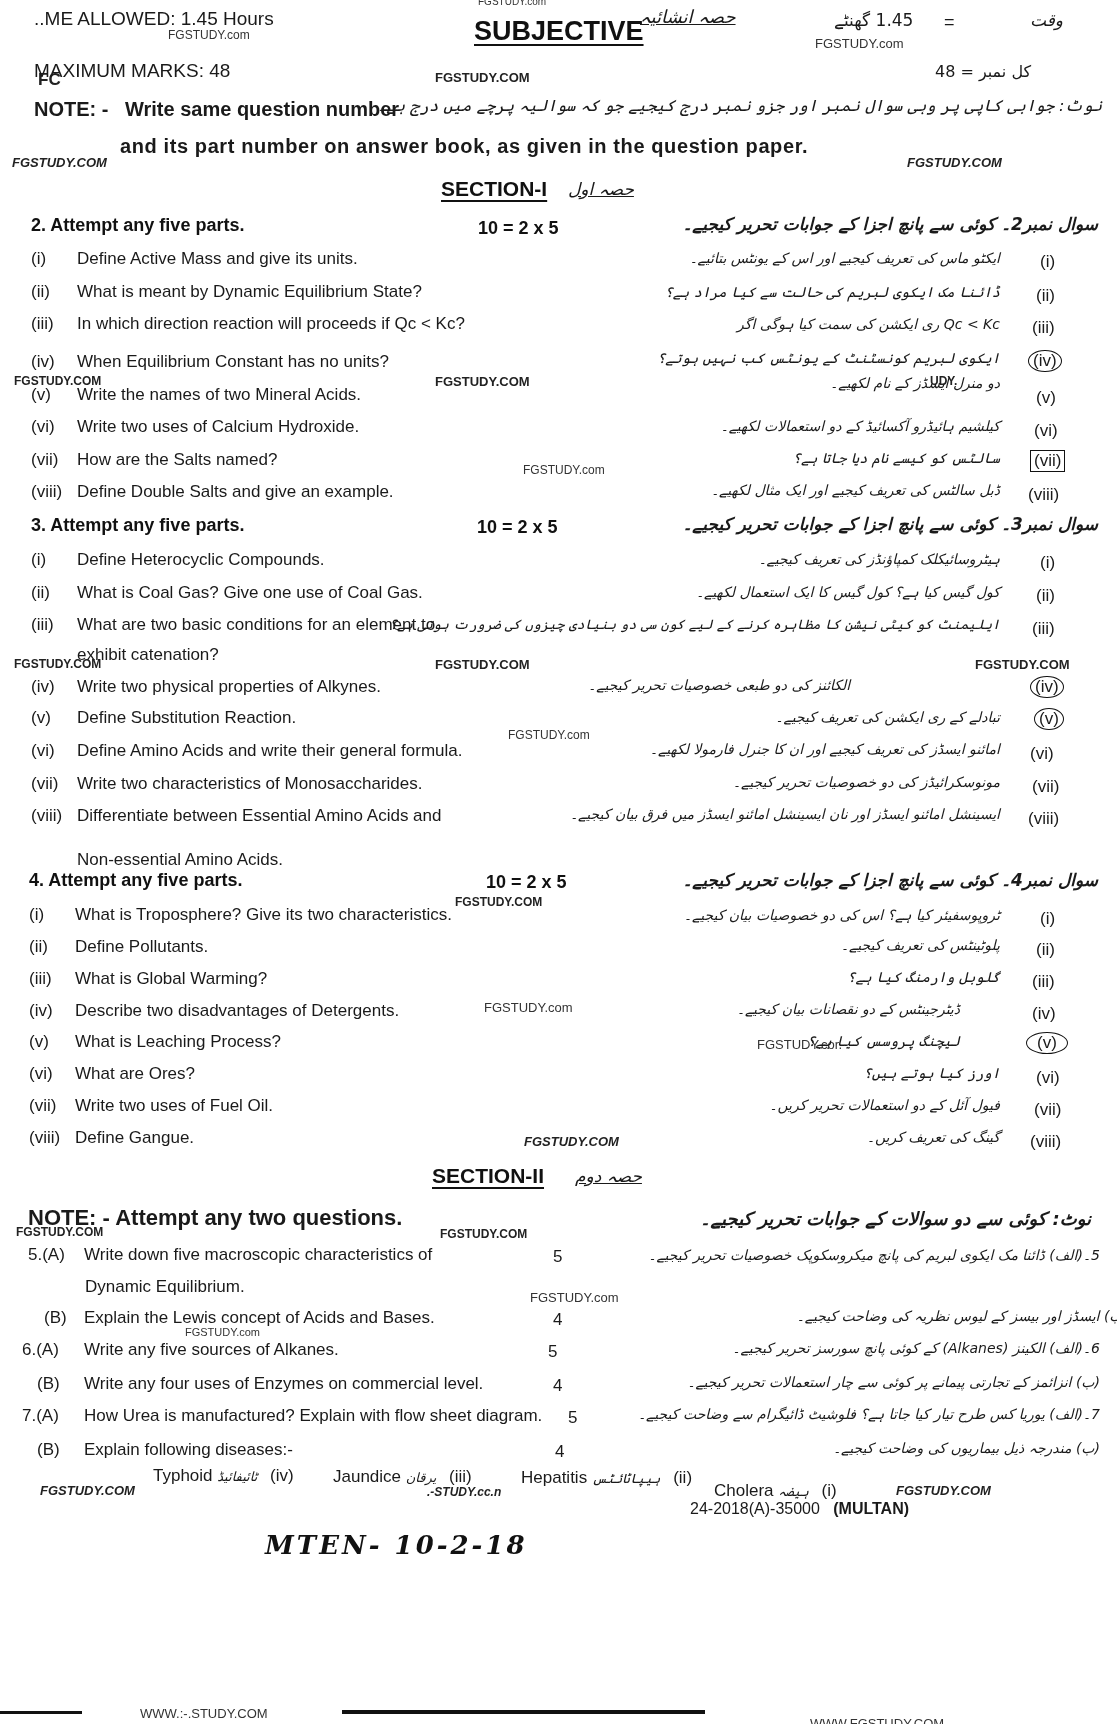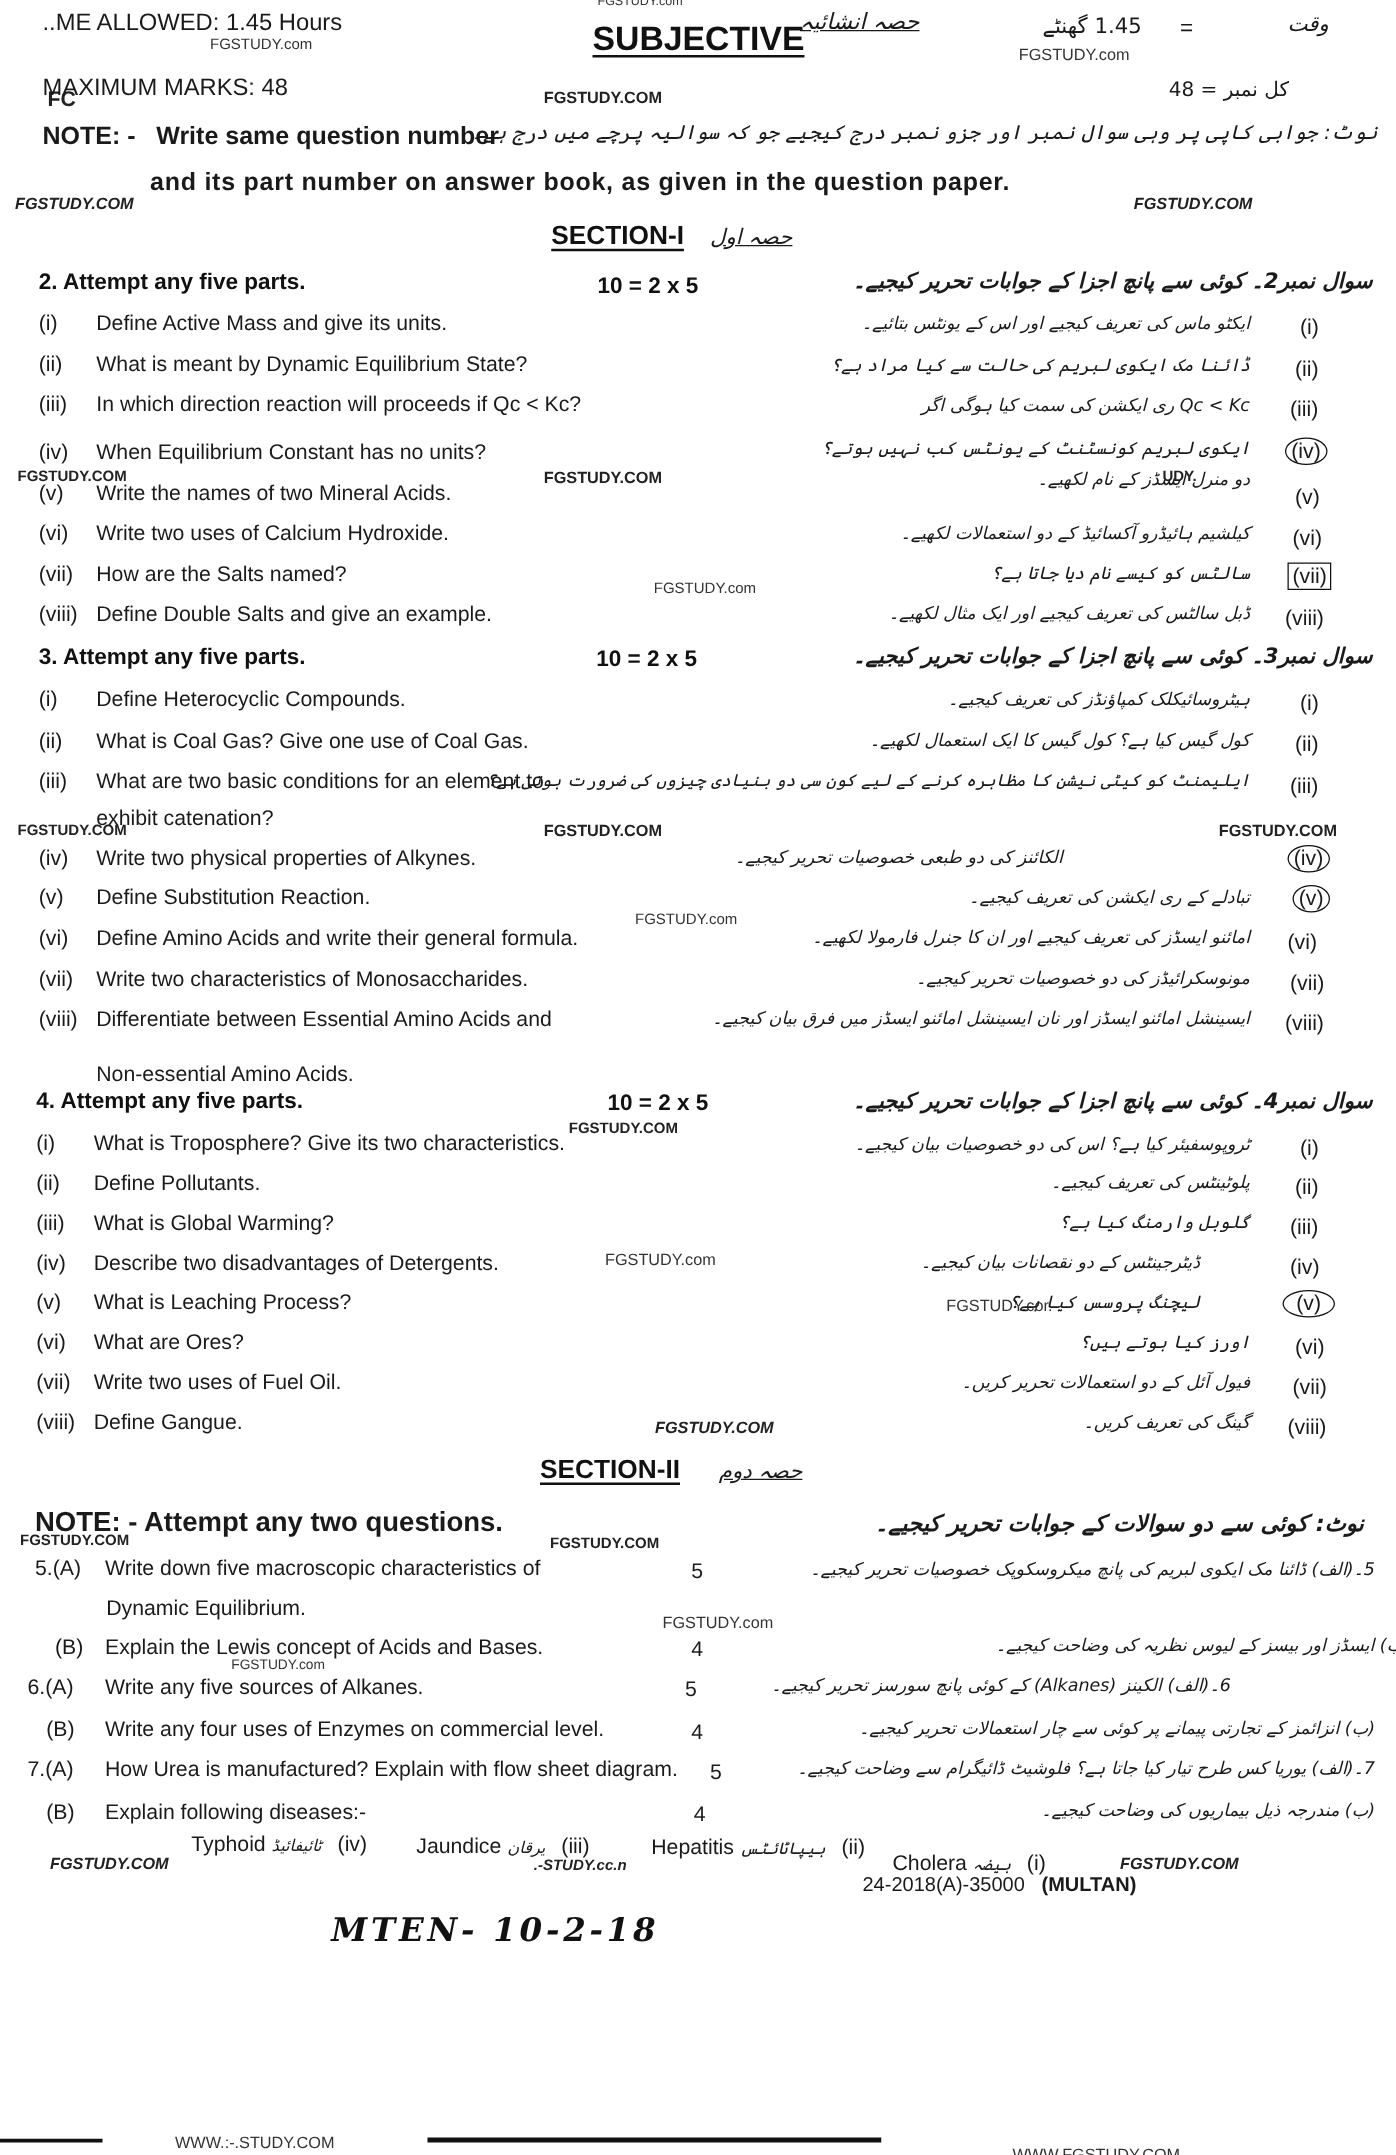--- a/index.html
+++ b/index.html
@@ -179,21 +179,21 @@
   <div class="abs ur" style="left:640px;top:1247px;width:460px;text-align:right;">5۔(الف) ڈائنا مک ایکوی لبریم کی پانچ میکروسکوپک خصوصیات تحریر کیجیے۔</div>
   <div class="abs wm" style="left:530px;top:1290px;font-size:13px;">FGSTUDY.com</div>
 
   <div class="abs en" style="left:44px;top:1308px;"><span style="display:inline-block;width:40px;">(B)</span><span>Explain the Lewis concept of Acids and Bases.</span></div>
   <div class="abs en" style="left:553px;top:1310px;">4</div>
   <div class="abs ur" style="left:668px;top:1308px;width:460px;text-align:right;">(ب) ایسڈز اور بیسز کے لیوس نظریہ کی وضاحت کیجیے۔</div>
   <div class="abs wm" style="left:185px;top:1326px;font-size:11px;">FGSTUDY.com</div>
 
   <div class="abs en" style="left:22px;top:1340px;"><span style="display:inline-block;width:62px;">6.(A)</span><span>Write any five sources of Alkanes.</span></div>
   <div class="abs en" style="left:548px;top:1342px;">5</div>
-  <div class="abs ur" style="left:617px;top:1340px;width:460px;text-align:left;font-style:italic;">6۔(الف) الکینز (Alkanes) کے کوئی پانچ سورسز تحریر کیجیے۔</div>
+  <div class="abs ur" style="left:640px;top:1340px;width:460px;text-align:right;font-style:italic;">6۔(الف) الکینز (Alkanes) کے کوئی پانچ سورسز تحریر کیجیے۔</div>
 
   <div class="abs en" style="left:37px;top:1374px;"><span style="display:inline-block;width:47px;">(B)</span><span>Write any four uses of Enzymes on commercial level.</span></div>
   <div class="abs en" style="left:553px;top:1376px;">4</div>
   <div class="abs ur" style="left:640px;top:1374px;width:460px;text-align:right;">(ب) انزائمز کے تجارتی پیمانے پر کوئی سے چار استعمالات تحریر کیجیے۔</div>
 
   <div class="abs en" style="left:22px;top:1406px;"><span style="display:inline-block;width:62px;">7.(A)</span><span>How Urea is manufactured? Explain with flow sheet diagram.</span></div>
   <div class="abs en" style="left:568px;top:1408px;">5</div>
   <div class="abs ur" style="left:590px;top:1406px;width:510px;text-align:right;">7۔(الف) یوریا کس طرح تیار کیا جاتا ہے؟ فلوشیٹ ڈائیگرام سے وضاحت کیجیے۔</div>
 
   <div class="abs en" style="left:37px;top:1440px;"><span style="display:inline-block;width:47px;">(B)</span><span>Explain following diseases:-</span></div>

